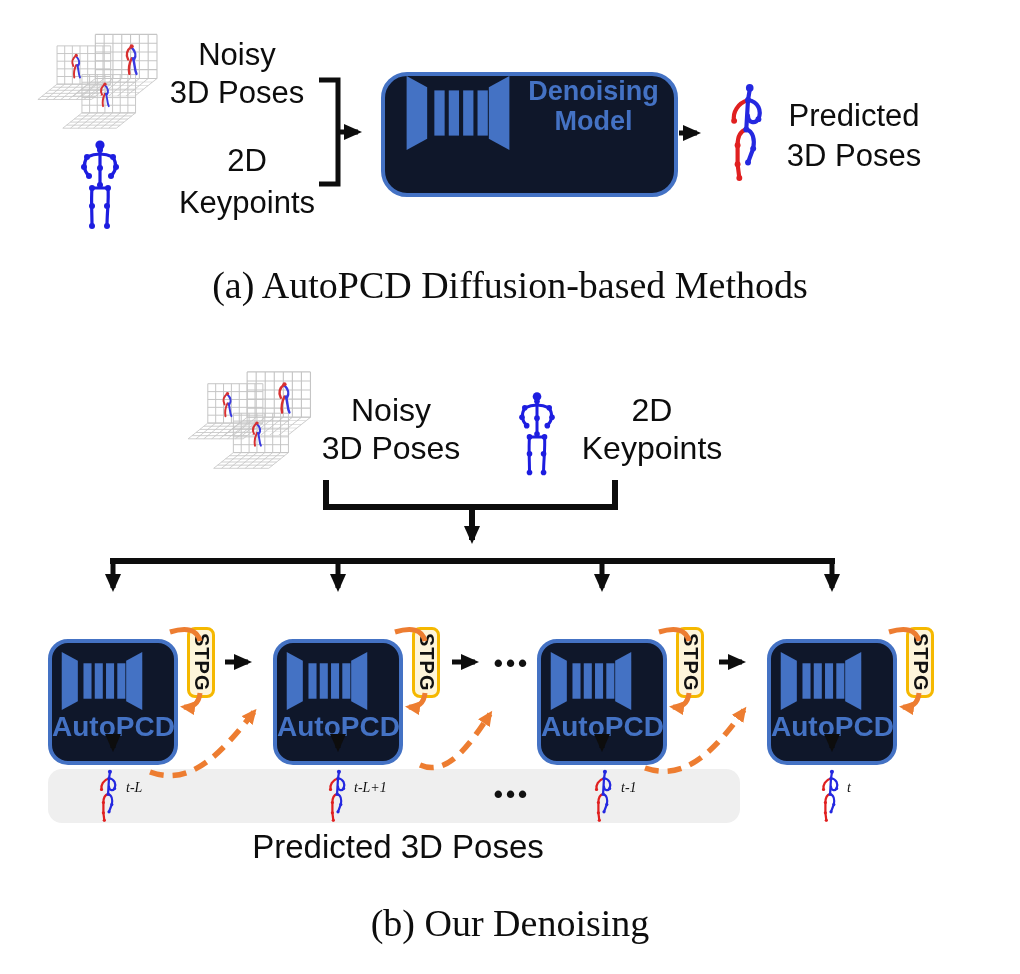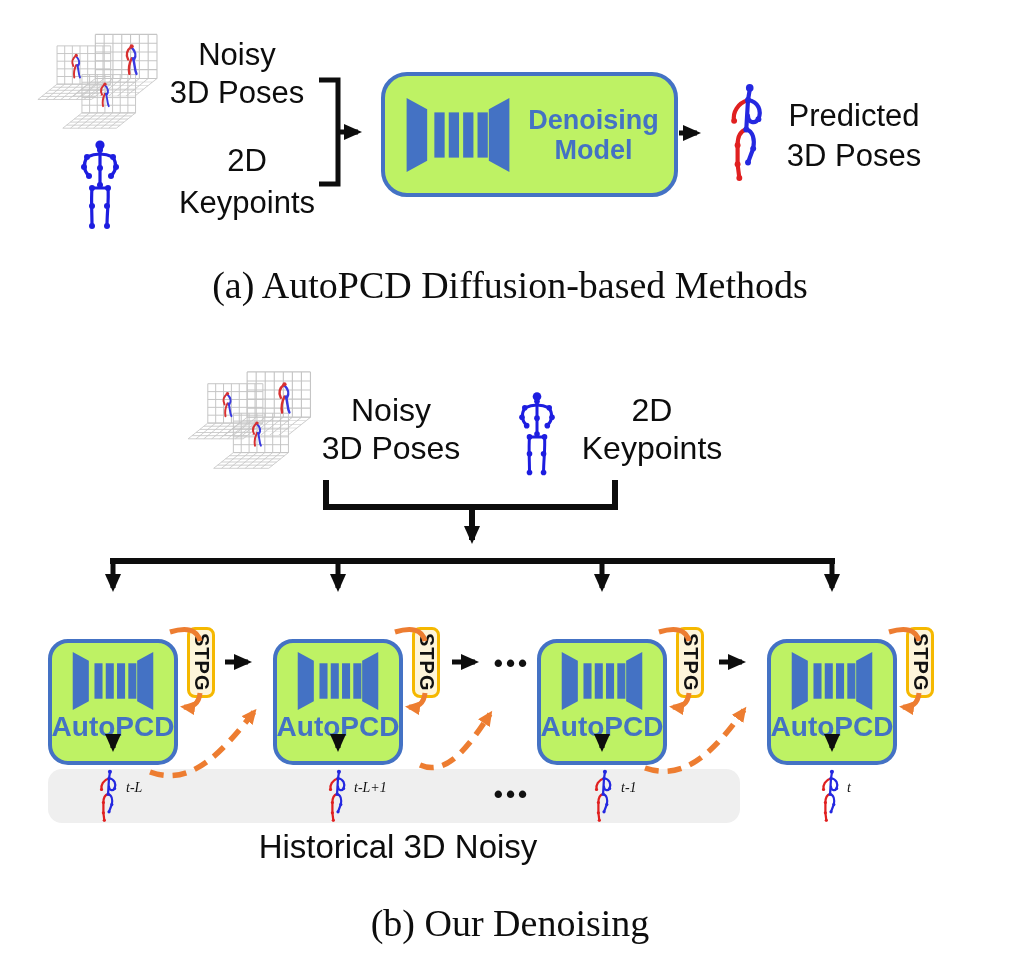--- a/index.html
+++ b/index.html
@@ -3,22 +3,22 @@
 <meta charset="utf-8">
 <style>
   html,body{margin:0;padding:0;background:#fff;}
   .canvas{
     position:relative;width:1020px;height:974px;background:#ffffff;overflow:hidden;
     font-family:"Liberation Sans",sans-serif;color:#111;
   }
   .overlay{position:absolute;left:0;top:0;width:1020px;height:974px;pointer-events:none;z-index:3;}
   
   .model-box{
-    position:absolute;box-sizing:border-box;background:#bef264;border:4px solid #4472C4;
-    z-index:2;display:flex;align-items:center;
+    position:absolute;box-sizing:border-box;background:#0f172a;border:4px solid #4472C4;
+    z-index:2;display:flex;align-items:flex-start;
   }
   .denoise-box{left:381px;top:72px;width:297px;height:125px;border-radius:26px;flex-direction:row;}
   .auto-box{top:607px;width:130px;height:126px;border-radius:20px;flex-direction:column;justify-content:flex-start;margin-top:32px;}
   .bowtie-a{margin-left:18px;width:110px;height:74px;flex:0 0 auto;}
   .bowtie-b{margin-top:9px;width:100px;height:58px;flex:0 0 auto;}
   .den-label{flex:1;text-align:center;font-size:27px;line-height:30px;font-weight:bold;color:#4472C4;}
   .auto-label{margin-top:1px;text-align:center;font-size:28px;font-weight:bold;color:#4472C4;}
   .stpg{
     position:absolute;top:627px;width:28px;height:71px;box-sizing:border-box;z-index:2;
     background:#FEF5DA;border:3px solid #F5B800;border-radius:8px;
@@ -112,21 +112,21 @@
   <div class="stpg" style="left:906px;">STPG</div>
 
   <div class="ell" style="left:482px;top:648px;">•••</div>
   <div class="ell" style="left:482px;top:779px;">•••</div>
 
   <div class="timelbl" style="left:126px;top:780px;">t-L</div>
   <div class="timelbl" style="left:354px;top:780px;">t-L+1</div>
   <div class="timelbl" style="left:621px;top:780px;">t-1</div>
   <div class="timelbl" style="left:847px;top:780px;">t</div>
 
-  <div class="bottomlbl" style="left:228px;top:828px;">Historical 3D Noisy</div>
+  <div class="bottomlbl" style="left:228px;top:828px;">Predicted 3D Poses</div>
 
   <div class="caption" style="top:901px;">(b) Our Denoising</div>
 
   <svg class="overlay" viewBox="0 0 1020 974">
     <defs>
       <marker id="ab" markerUnits="userSpaceOnUse" markerWidth="20" markerHeight="17" refX="14" refY="8" orient="auto">
         <path d="M0,0 L18,8 L0,16 Z" fill="#0d0d0d"></path>
       </marker>
       <marker id="ao" markerUnits="userSpaceOnUse" markerWidth="17" markerHeight="15" refX="11" refY="7" orient="auto">
         <path d="M0,0 L15,7 L0,14 Z" fill="#ED7D31"></path>

